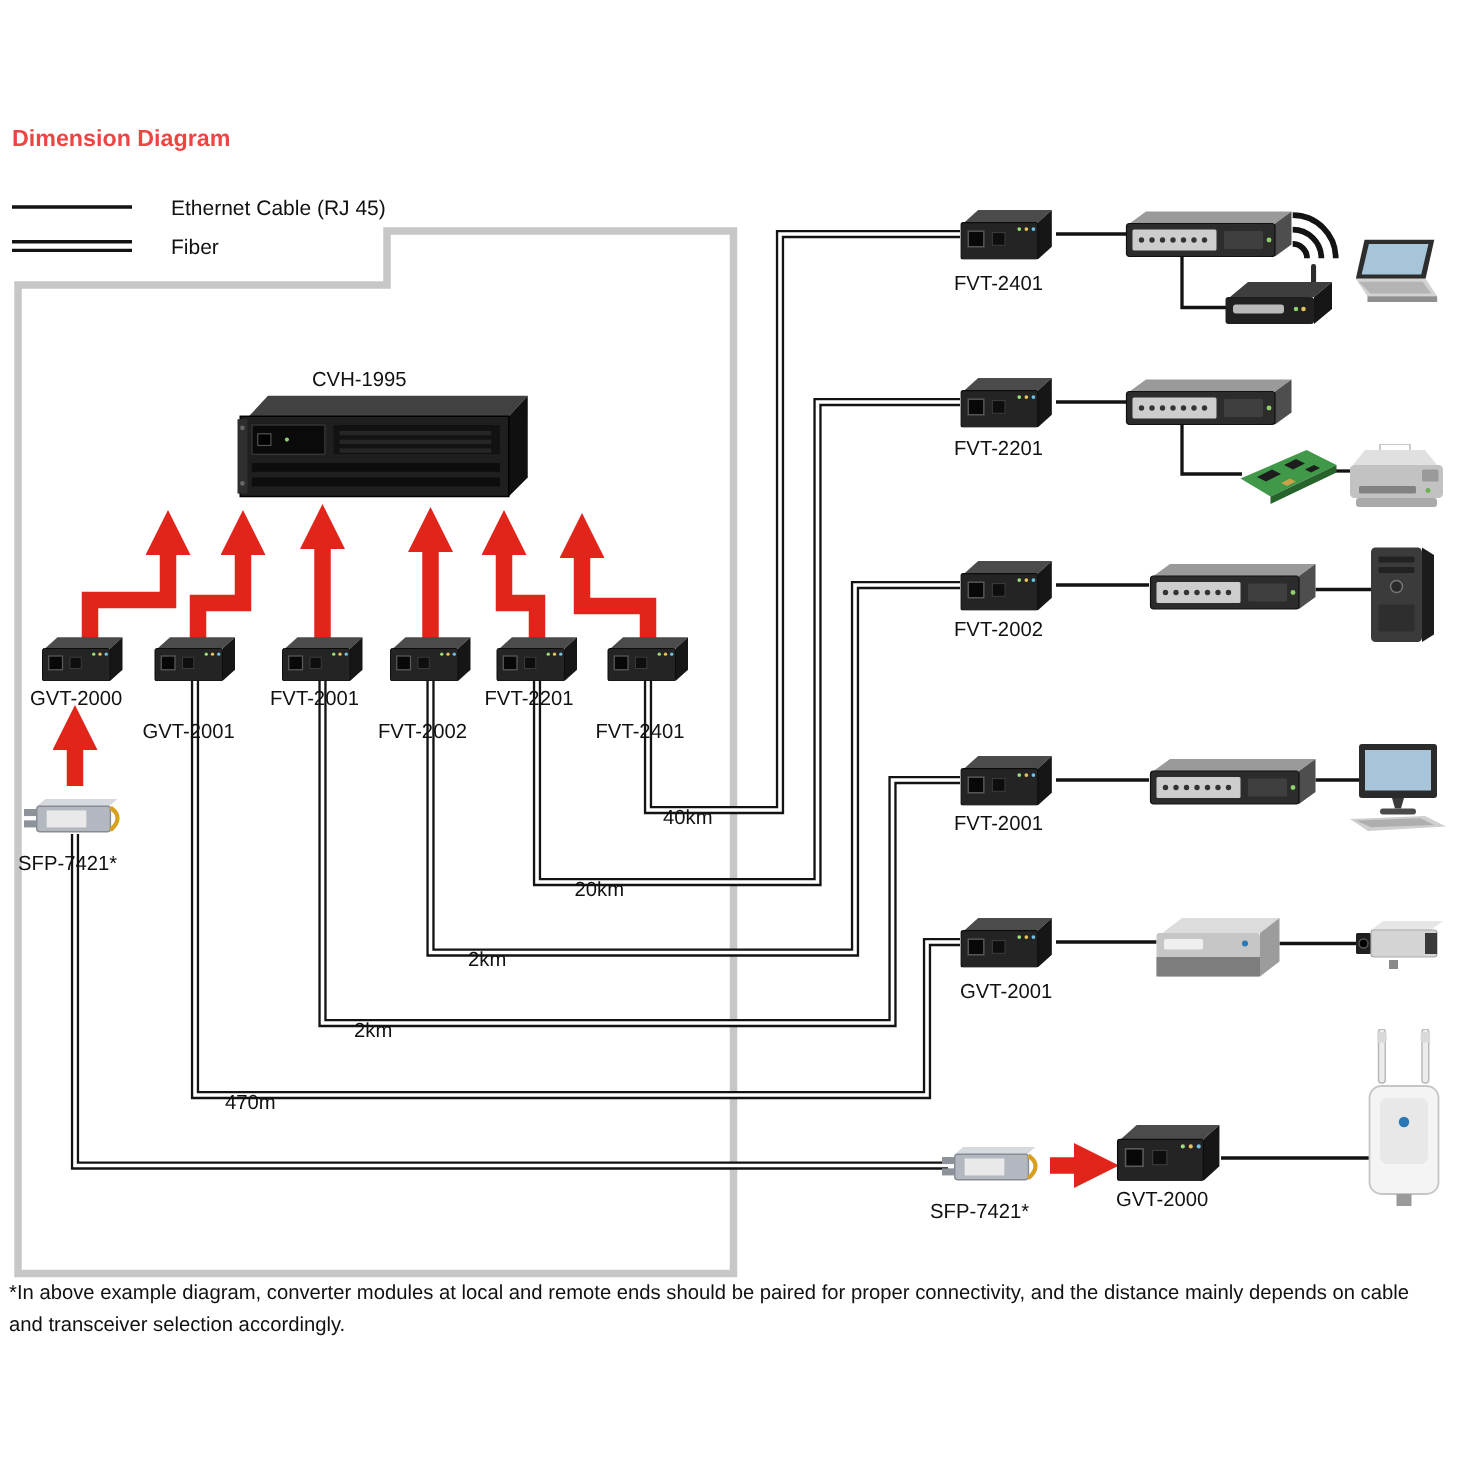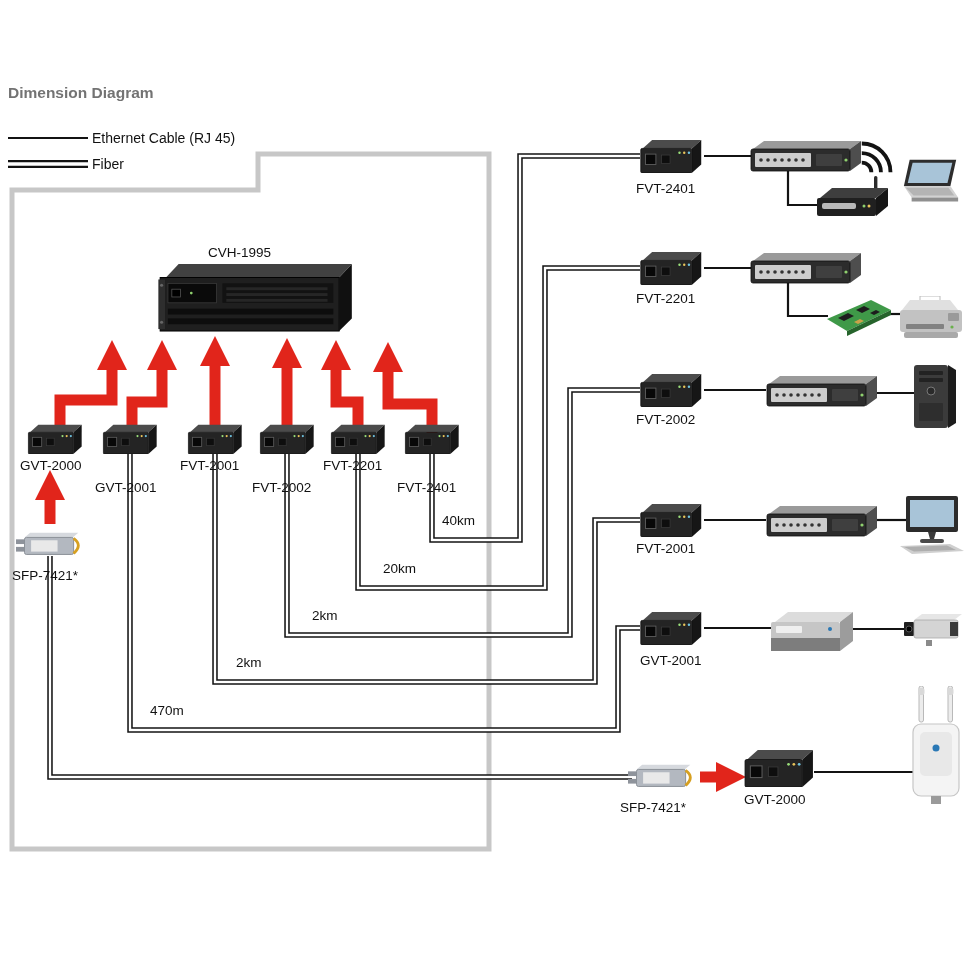--- a/index.html
+++ b/index.html
@@ -1,24 +1,24 @@
 <!DOCTYPE html>
 <html><head>
 <meta charset="utf-8">
 <style>
   html,body{margin:0;padding:0;background:#fff;}
   #stage{position:relative;width:976px;height:976px;background:#fff;overflow:hidden;
          font-family:"Liberation Sans",sans-serif;color:#111;}
-  .title{position:absolute;left:8px;top:84px;font-size:15.5px;font-weight:bold;color:#737373;}
-  .legend-row{position:absolute;left:8px;height:14px;display:flex;align-items:center;gap:4px;}
+  .title{position:absolute;left:8px;top:84px;font-size:15.5px;font-weight:bold;color:#ef4444;}
+  .legend-row{position:absolute;left:8px;height:14px;display:flex;align-items:center;gap:26px;}
   .legend-label{font-size:14px;white-space:nowrap;}
   #wires{position:absolute;left:0;top:0;}
   .dev{position:absolute;line-height:0;}
   .lbl{position:absolute;font-size:13.5px;text-align:left;white-space:nowrap;}
-  .dist{position:absolute;font-size:13.5px;white-space:nowrap;}
+  .dist{position:absolute;font-size:13.5px;white-space:nowrap;margin-top:24px;}
   .footnote{position:absolute;left:6px;top:852px;width:956px;font-size:13.5px;line-height:1.55;}
   .w-eth{stroke:#131313;stroke-width:2.2;fill:none;}
   .w-fo{stroke:#131313;stroke-width:5.5;fill:none;}
   .w-fi{stroke:#ffffff;stroke-width:2.4;fill:none;}
   .w-gray{stroke:#c7c7c7;stroke-width:5;fill:none;}
   .w-red{stroke:#e1251b;stroke-width:11;fill:none;}
 </style>
 </head>
 <body>
 
@@ -419,13 +419,14 @@
         <use href="#ic-camera"></use>
       </svg>
   </div>
 
   <div class="dev" style="left:910px;top:686px">
     <svg width="52" height="118" viewBox="0 0 52 118">
         <use href="#ic-ap"></use>
       </svg>
   </div>
 
+  <div class="footnote">*In above example diagram, converter modules at local and remote ends should be paired for proper connectivity, and the distance mainly depends on cable and transceiver selection accordingly.</div>
 </div>
 
 </body></html>

